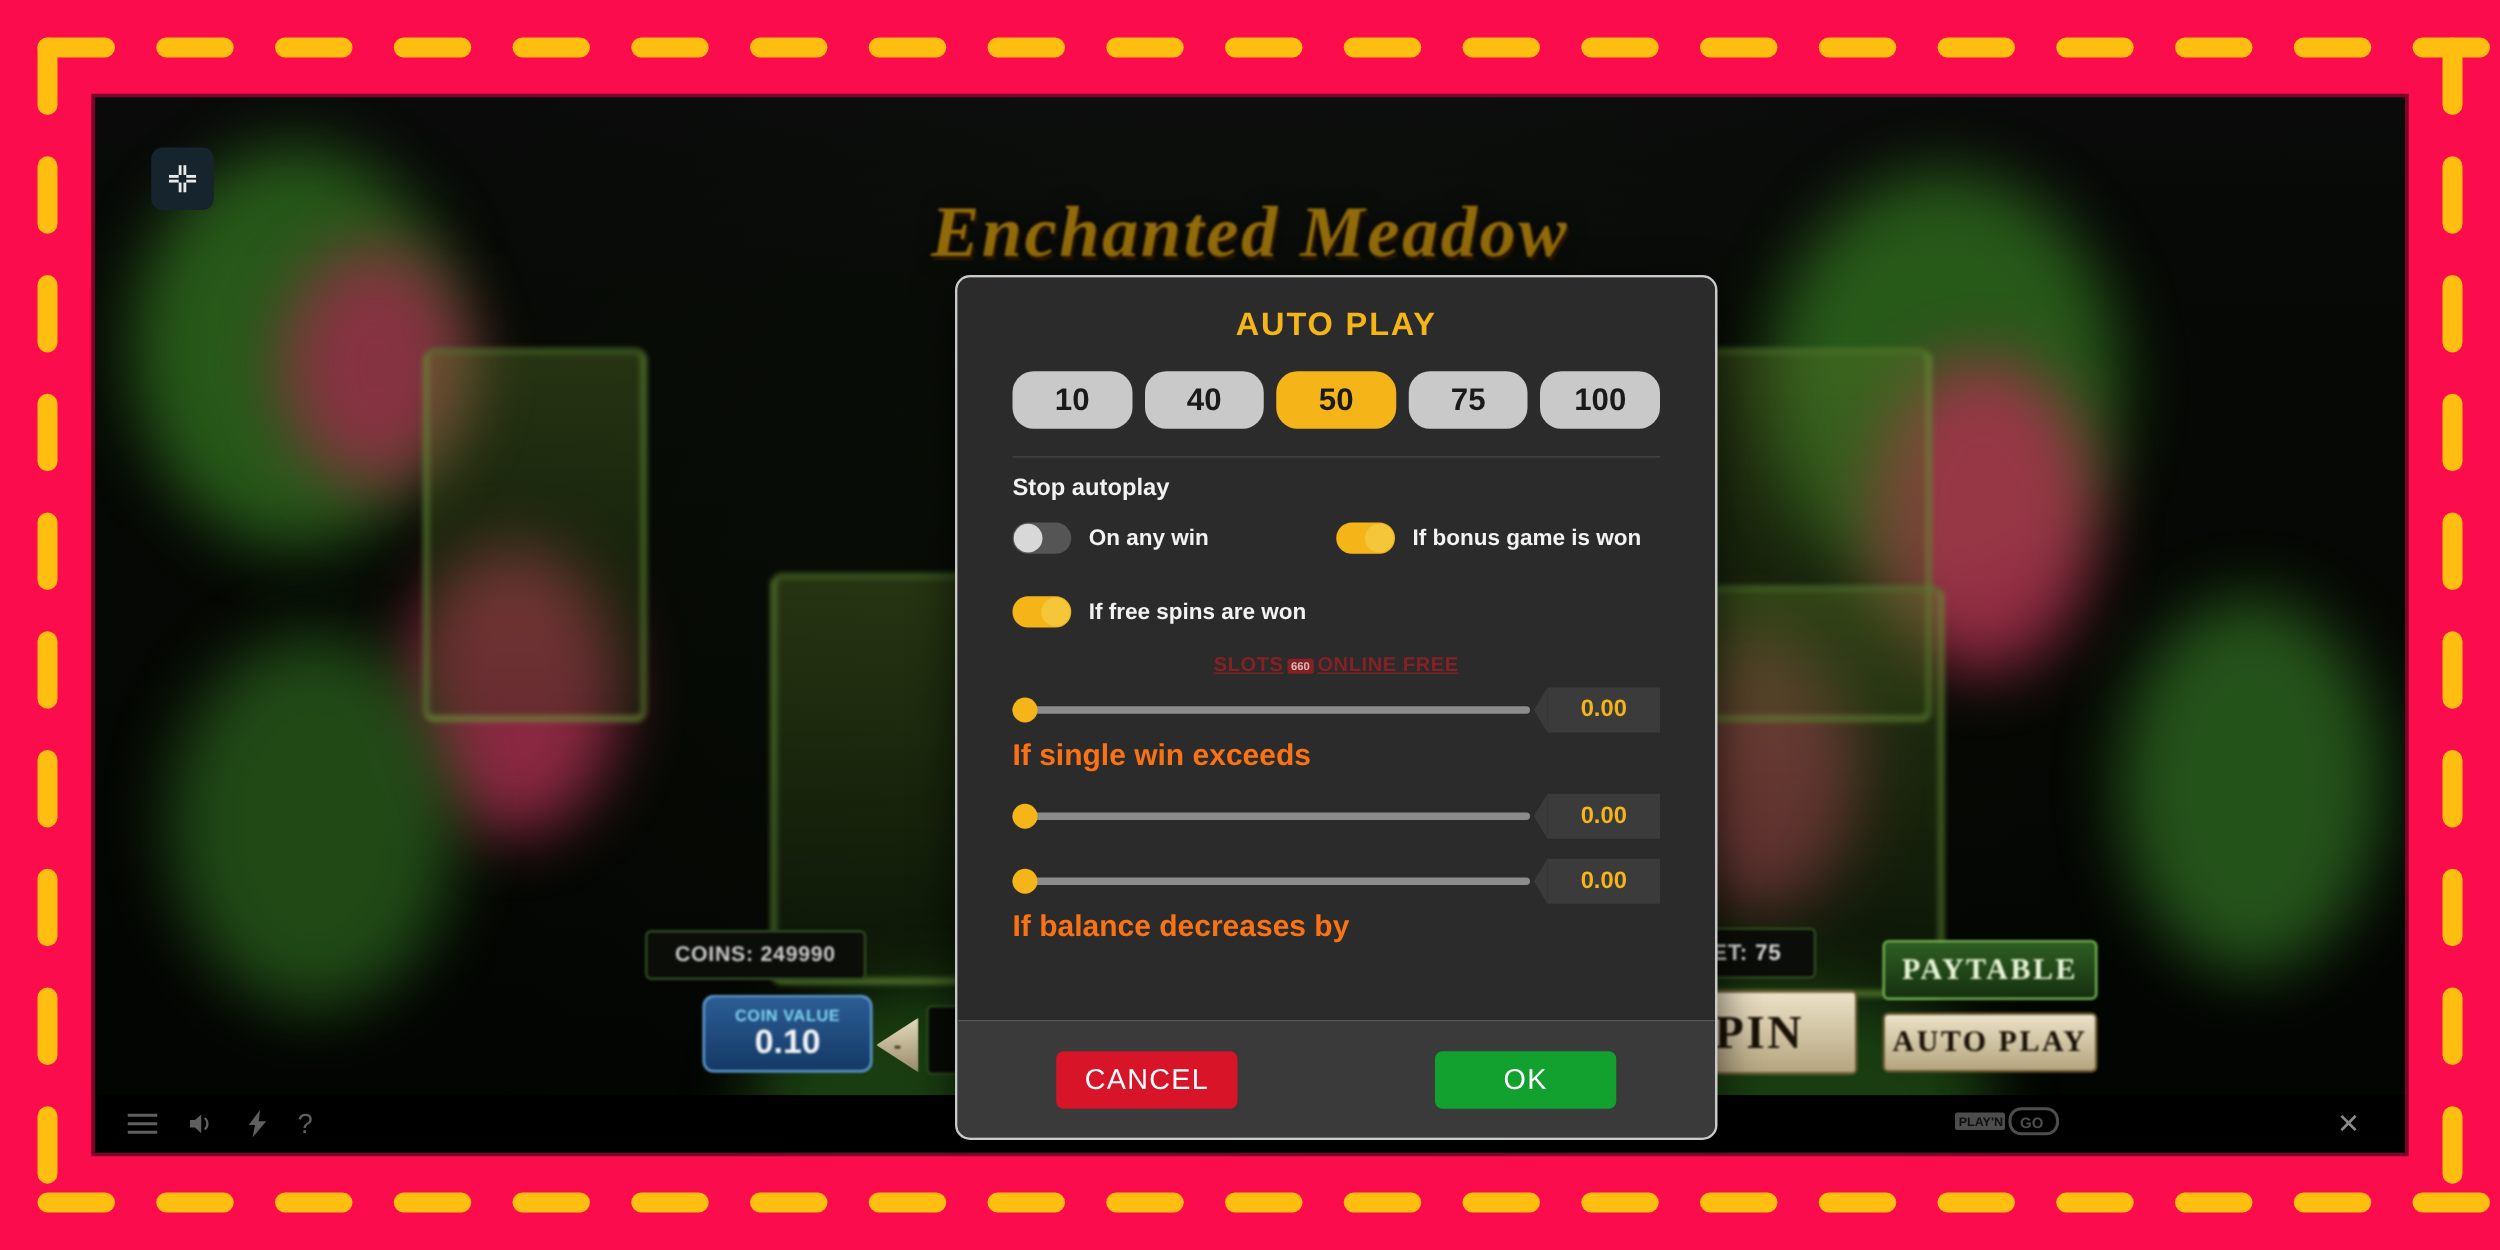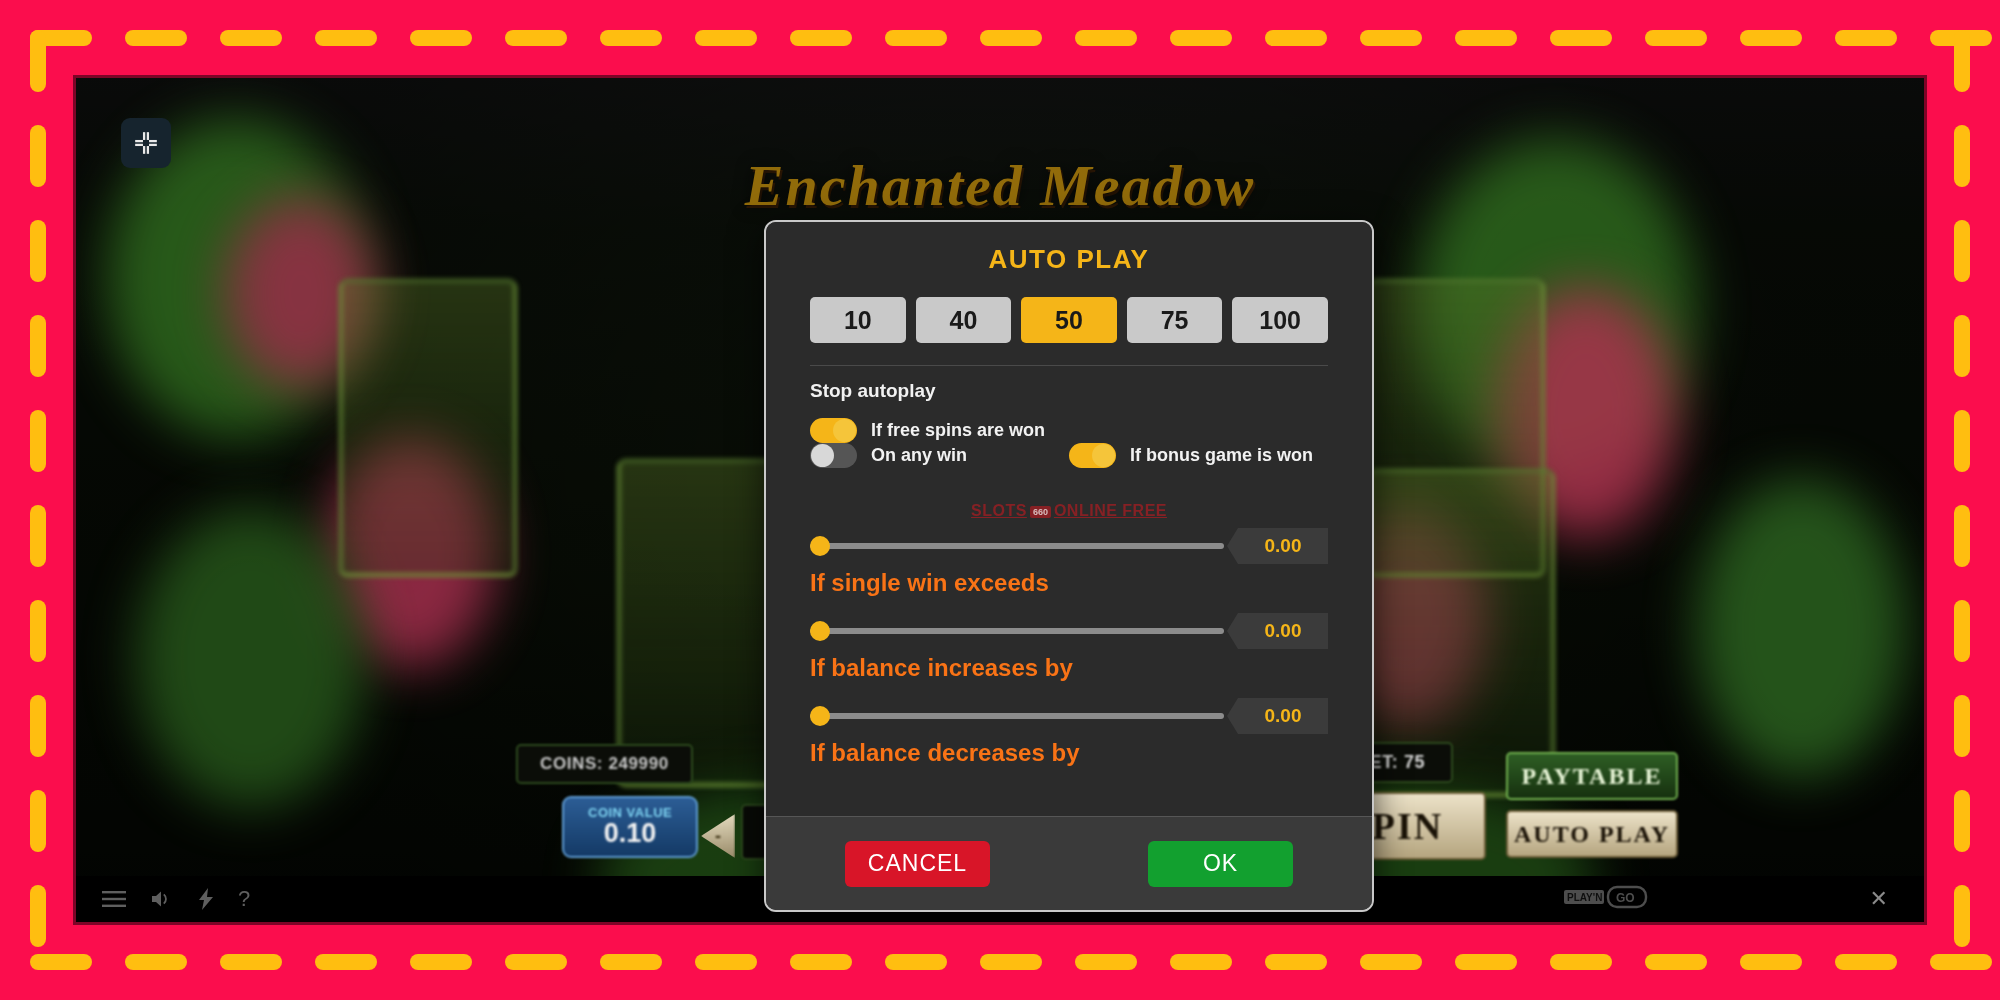--- a/index.html
+++ b/index.html
@@ -157,21 +157,21 @@
   }
   #dlg-title {
     text-align: center; color: #f5b518;
     font-size: 26px; font-weight: bold; letter-spacing: 1.5px;
     margin-bottom: 22px;
   }
   #count-row { display: flex; justify-content: space-between; gap: 10px; }
   .count-btn {
     flex: 1; height: 46px;
     background: #c9c9c9; color: #1a1a1a;
-    border: none; border-radius: 5px;
+    border: none; border-radius: 17px;
     font-size: 25px; font-weight: bold;
     font-family: "Liberation Sans", sans-serif;
     display: flex; align-items: center; justify-content: center;
   }
   .count-btn.selected { background: #f5b518; color: #1a1a1a; }
   #divider { height: 1px; background: #4a4a4a; margin: 22px 0 14px; }
   #stop-label { color: #f2f2f2; font-size: 19px; font-weight: bold; margin-bottom: 16px; }
 
   .toggle-row { display: flex; align-items: center; }
   .toggle-row .tgl-cell { display: flex; align-items: center; }
@@ -431,44 +431,44 @@
           <button class="count-btn">40</button>
           <button class="count-btn selected">50</button>
           <button class="count-btn">75</button>
           <button class="count-btn">100</button>
         </div>
 
         <div id="divider"></div>
 
         <div id="stop-label">Stop autoplay</div>
 
-        <div class="toggle-row">
-          <div class="tgl-cell">
-            <div class="switch on">
-              <div class="knob"></div>
-            </div>
-            <span class="tgl-label">If free spins are won</span>
-          </div>
-        </div>
-
         <div class="toggle-row" style="margin-bottom:34px;">
           <div class="tgl-cell" style="width:50%;">
             <div class="switch">
               <div class="knob"></div>
             </div>
             <span class="tgl-label">On any win</span>
           </div>
           <div class="tgl-cell" style="width:50%;">
             <div class="switch on">
               <div class="knob"></div>
             </div>
             <span class="tgl-label">If bonus game is won</span>
           </div>
         </div>
 
+        <div class="toggle-row">
+          <div class="tgl-cell">
+            <div class="switch on">
+              <div class="knob"></div>
+            </div>
+            <span class="tgl-label">If free spins are won</span>
+          </div>
+        </div>
+
         <div id="watermark">
           <span>SLOTS</span><span class="wm-dice">660</span><span>ONLINE FREE</span>
         </div>
 
         <div class="slider-block">
           <div class="slider-line">
             <div class="slider-track-wrap">
               <div class="slider-track"></div>
               <div class="slider-knob"></div>
             </div>
@@ -478,21 +478,20 @@
         </div>
 
         <div class="slider-block">
           <div class="slider-line">
             <div class="slider-track-wrap">
               <div class="slider-track"></div>
               <div class="slider-knob"></div>
             </div>
             <div class="slider-value">0.00</div>
           </div>
-          <div class="slider-caption">If balance increases by</div>
         </div>
 
         <div class="slider-block">
           <div class="slider-line">
             <div class="slider-track-wrap">
               <div class="slider-track"></div>
               <div class="slider-knob"></div>
             </div>
             <div class="slider-value">0.00</div>
           </div>

